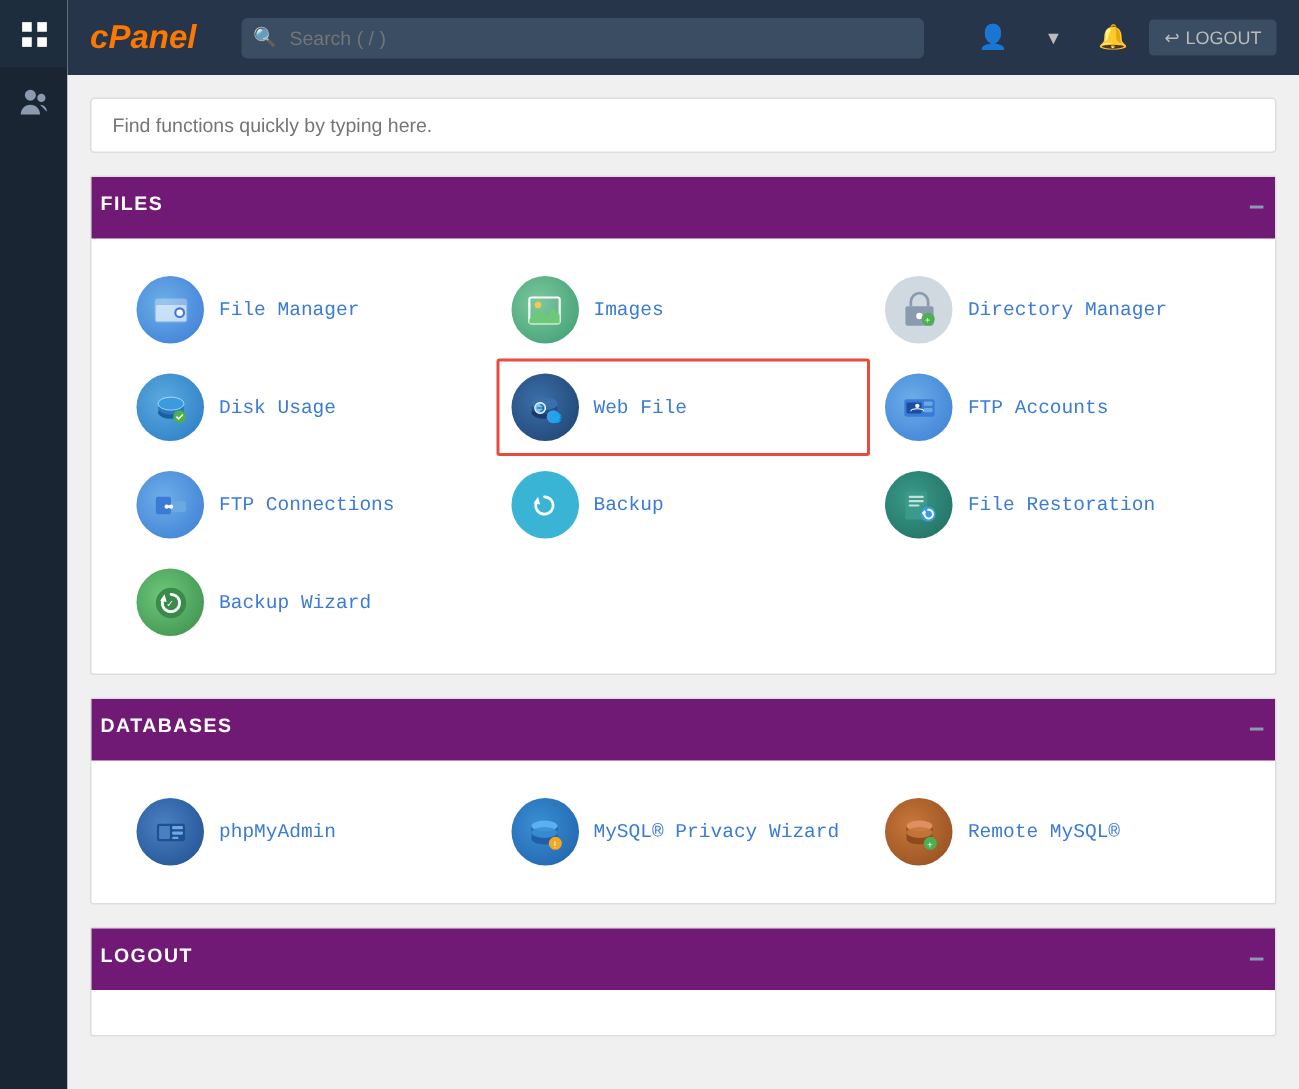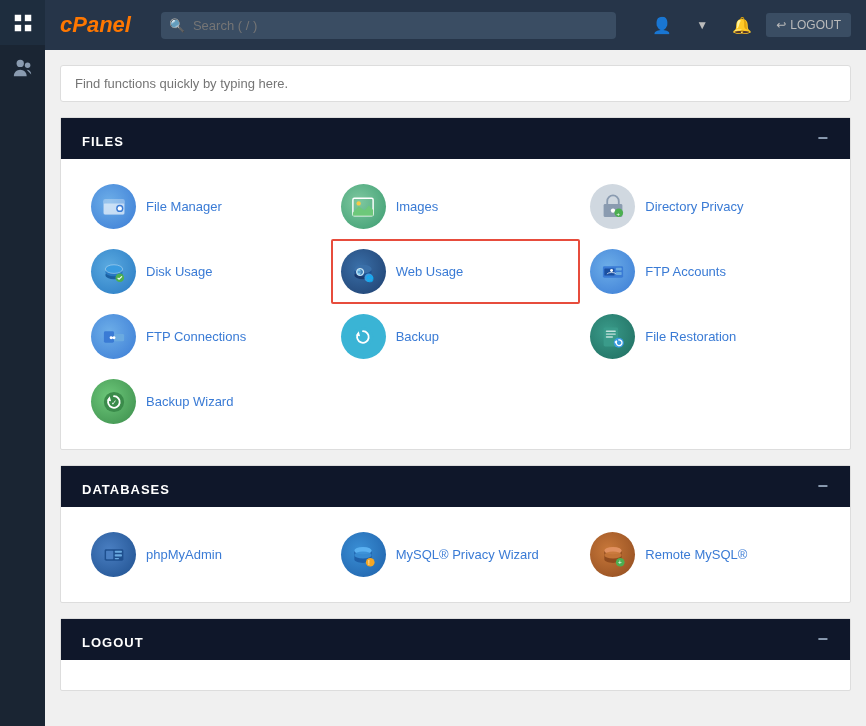--- a/index.html
+++ b/index.html
@@ -97,33 +97,33 @@
       border-radius: 3px;
       font-size: 13px;
       color: #be185d;
       outline: none;
       margin-bottom: 15px;
     }
 
     
     .section { background: white; border: 1px solid #ddd; margin-bottom: 15px; border-radius: 2px; }
     .section-header {
-      background: #0f172a;
+      background: #701a75;
       color: white;
-      padding: 10px 21px;
+      padding: 10px 6px;
       font-size: 13px;
       font-weight: bold;
       letter-spacing: 1px;
       display: flex;
       justify-content: space-between;
-      align-items: flex-end;
+      align-items: flex-start;
       cursor: pointer;
     }
     .section-header .minus { font-size: 18px; color: #8a9bb0; }
-    .section-body { padding: 15px 20px; display: flex; flex-wrap: wrap; gap: 0; }
+    .section-body { padding: 15px 20px; display: flex; flex-wrap: wrap; gap: 0; font-family: Liberation Mono, monospace; }
 
     
     .item {
       display: flex;
       align-items: center;
       gap: 10px;
       width: 33.33%;
       padding: 10px 10px;
       cursor: pointer;
       border-radius: 3px;
@@ -258,21 +258,21 @@
         <div class="item">
           <div class="icon-circle ic-dir-privacy" style="background:#d0d8e0;">
             <svg class="icon-svg" viewBox="0 0 36 36">
                 <rect x="5" y="14" width="26" height="18" rx="2" fill="#8a9bb0"></rect>
                 <path d="M10 14v-4a8 8 0 0116 0v4" fill="none" stroke="#8a9bb0" stroke-width="2.5"></path>
                 <circle cx="18" cy="23" r="3" fill="white"></circle>
                 <circle cx="26" cy="26" r="6" fill="#4caf50"></circle>
                 <text x="23" y="30" font-size="8" fill="white">+</text>
               </svg>
           </div>
-          <span class="item-label">Directory Privacy</span>
+          <span class="item-label">Directory Manager</span>
         </div>
 
         <div class="item">
           <div class="icon-circle ic-disk-usage">
             <svg class="icon-svg" viewBox="0 0 36 36">
                 <ellipse cx="18" cy="22" rx="12" ry="6" fill="#1a5fa0"></ellipse>
                 <ellipse cx="18" cy="18" rx="12" ry="6" fill="#2779c2"></ellipse>
                 <ellipse cx="18" cy="14" rx="12" ry="6" fill="#3a9be0" stroke="white" stroke-width="0.5"></ellipse>
                 <circle cx="26" cy="26" r="6" fill="#4caf50"></circle>
                 <path d="M23 26 l2 2 l4-4" stroke="white" stroke-width="1.5" fill="none"></path>
@@ -287,21 +287,21 @@
                 <ellipse cx="18" cy="22" rx="12" ry="6" fill="#1a3a6e"></ellipse>
                 <ellipse cx="18" cy="18" rx="12" ry="6" fill="#1e4f8e"></ellipse>
                 <ellipse cx="18" cy="14" rx="12" ry="6" fill="#3a6fa8"></ellipse>
                 <circle cx="14" cy="18" r="5" fill="#7ec8f0" stroke="white" stroke-width="1"></circle>
                 <path d="M14 15 a3 3 0 0 1 0 6" fill="none" stroke="#1e4f8e" stroke-width="1"></path>
                 <path d="M11 18 h6" stroke="#1e4f8e" stroke-width="1"></path>
                 <circle cx="26" cy="26" r="6" fill="#3a9be0"></circle>
                 <text x="23" y="30" font-size="9" fill="white">🌐</text>
               </svg>
           </div>
-          <span class="item-label">Web Usage</span>
+          <span class="item-label">Web File</span>
         </div>
 
         <div class="item">
           <div class="icon-circle ic-ftp-accounts">
             <svg class="icon-svg" viewBox="0 0 36 36">
                 <rect x="4" y="10" width="28" height="16" rx="2" fill="#3a7bd5"></rect>
                 <rect x="6" y="13" width="14" height="10" rx="1" fill="#1a4fa0"></rect>
                 <circle cx="16" cy="16" r="2" fill="white"></circle>
                 <path d="M10 21 c0-3 12-3 12 0" fill="none" stroke="white" stroke-width="1"></path>
                 <rect x="22" y="12" width="8" height="4" rx="1" fill="#6aaae0"></rect>

